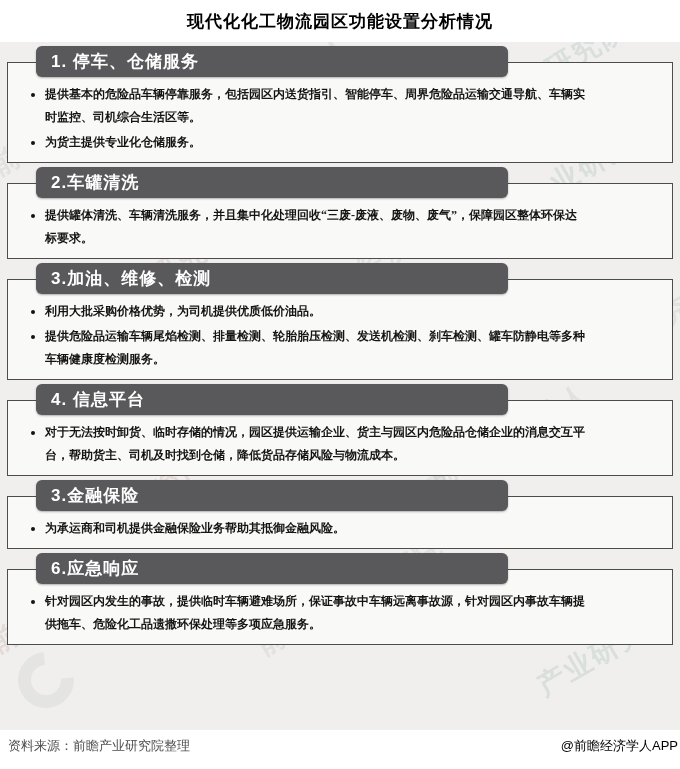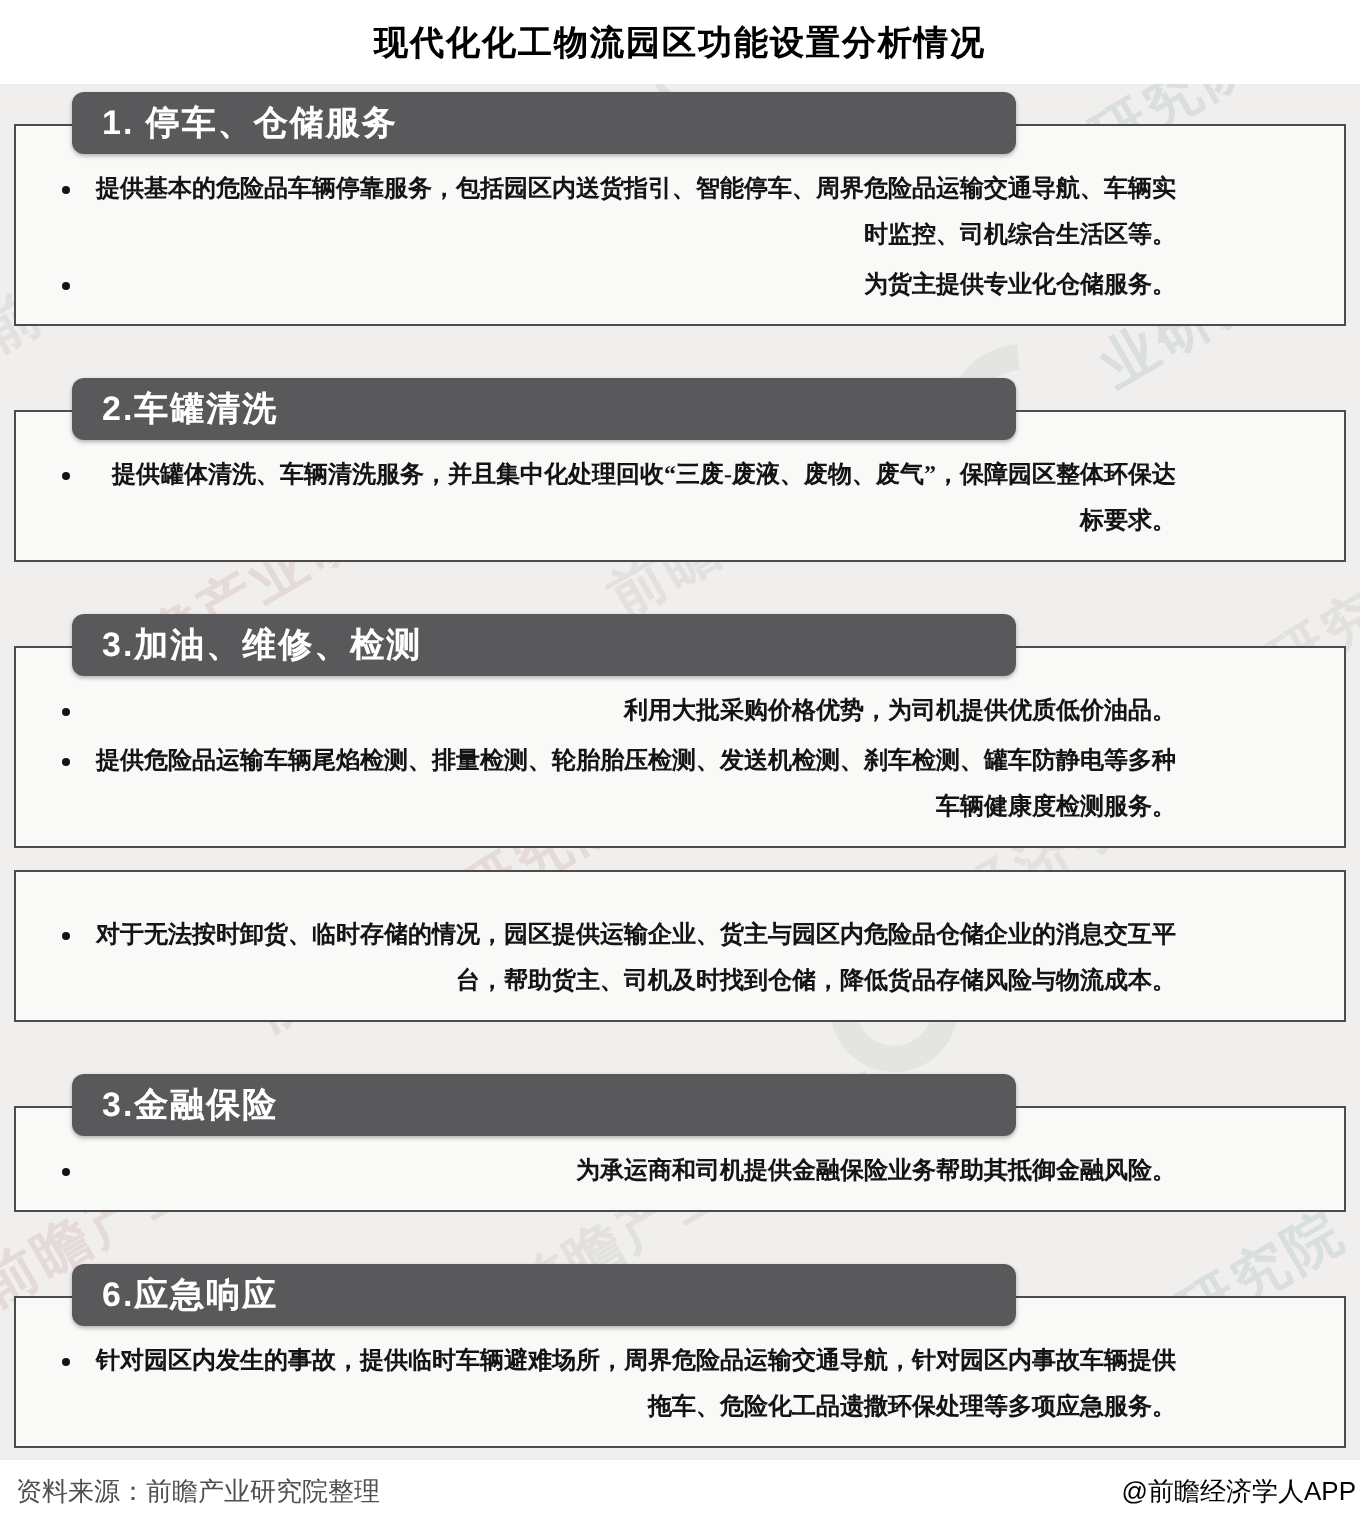--- a/index.html
+++ b/index.html
@@ -51,21 +51,21 @@
     position: absolute; width: 80px; height: 80px;
     border: 13px solid rgba(150,150,150,0.12);
     border-top-color: transparent; border-radius: 50%;
     transform: rotate(40deg);
   }
   .wm-logo.lg1 { left: 472px; top: 130px; }
   .wm-logo.lg2 { left: 415px; top: 430px; width: 64px; height: 64px; }
   .wm-logo.lg3 { left: 18px;  top: 610px; width: 56px; height: 56px; }
 
   
-  .service-section { position: relative; margin: 0 7px 26px 7px; z-index: 1; text-align: right; }
+  .service-section { position: relative; margin: 0 7px 4px 7px; z-index: 1; }
   .bar {
     position: relative; z-index: 2;
     margin-left: 29px; width: 472px; height: 31px;
     background: #59595b; border-radius: 6px;
     color: #ffffff; display: flex; align-items: center;
     padding-left: 15px; font-size: 17px; font-weight: 700; letter-spacing: 1px;
     box-shadow: 0 1px 2px rgba(0,0,0,0.3);
   }
   .box {
     position: relative; z-index: 1;
@@ -150,20 +150,23 @@
       </div>
       <div class="box">
         <ul class="bullets">
           <li>利用大批采购价格优势，为司机提供优质低价油品。</li>
           <li>提供危险品运输车辆尾焰检测、排量检测、轮胎胎压检测、发送机检测、刹车检测、罐车防静电等多种车辆健康度检测服务。</li>
         </ul>
       </div>
     </section>
 
     <section class="service-section">
+      <div class="bar">
+        <span>4. 信息平台</span>
+      </div>
       <div class="box">
         <ul class="bullets">
           <li>对于无法按时卸货、临时存储的情况，园区提供运输企业、货主与园区内危险品仓储企业的消息交互平台，帮助货主、司机及时找到仓储，降低货品存储风险与物流成本。</li>
         </ul>
       </div>
     </section>
 
     <section class="service-section">
       <div class="bar">
         <span>3.金融保险</span>
@@ -174,21 +177,21 @@
         </ul>
       </div>
     </section>
 
     <section class="service-section">
       <div class="bar">
         <span>6.应急响应</span>
       </div>
       <div class="box">
         <ul class="bullets">
-          <li>针对园区内发生的事故，提供临时车辆避难场所，周界危险品运输交通导航，针对园区内事故车辆提供拖车、危险化工品遗撒环保处理等多项应急服务。</li>
+          <li>针对园区内发生的事故，提供临时车辆避难场所，保证事故中车辆远离事故源，针对园区内事故车辆提供拖车、危险化工品遗撒环保处理等多项应急服务。</li>
         </ul>
       </div>
     </section>
 
   </div>
 
   <div class="footer-band">
     <span class="source-note">资料来源：前瞻产业研究院整理</span>
     <span class="brand-credit">@前瞻经济学人APP</span>
   </div>

